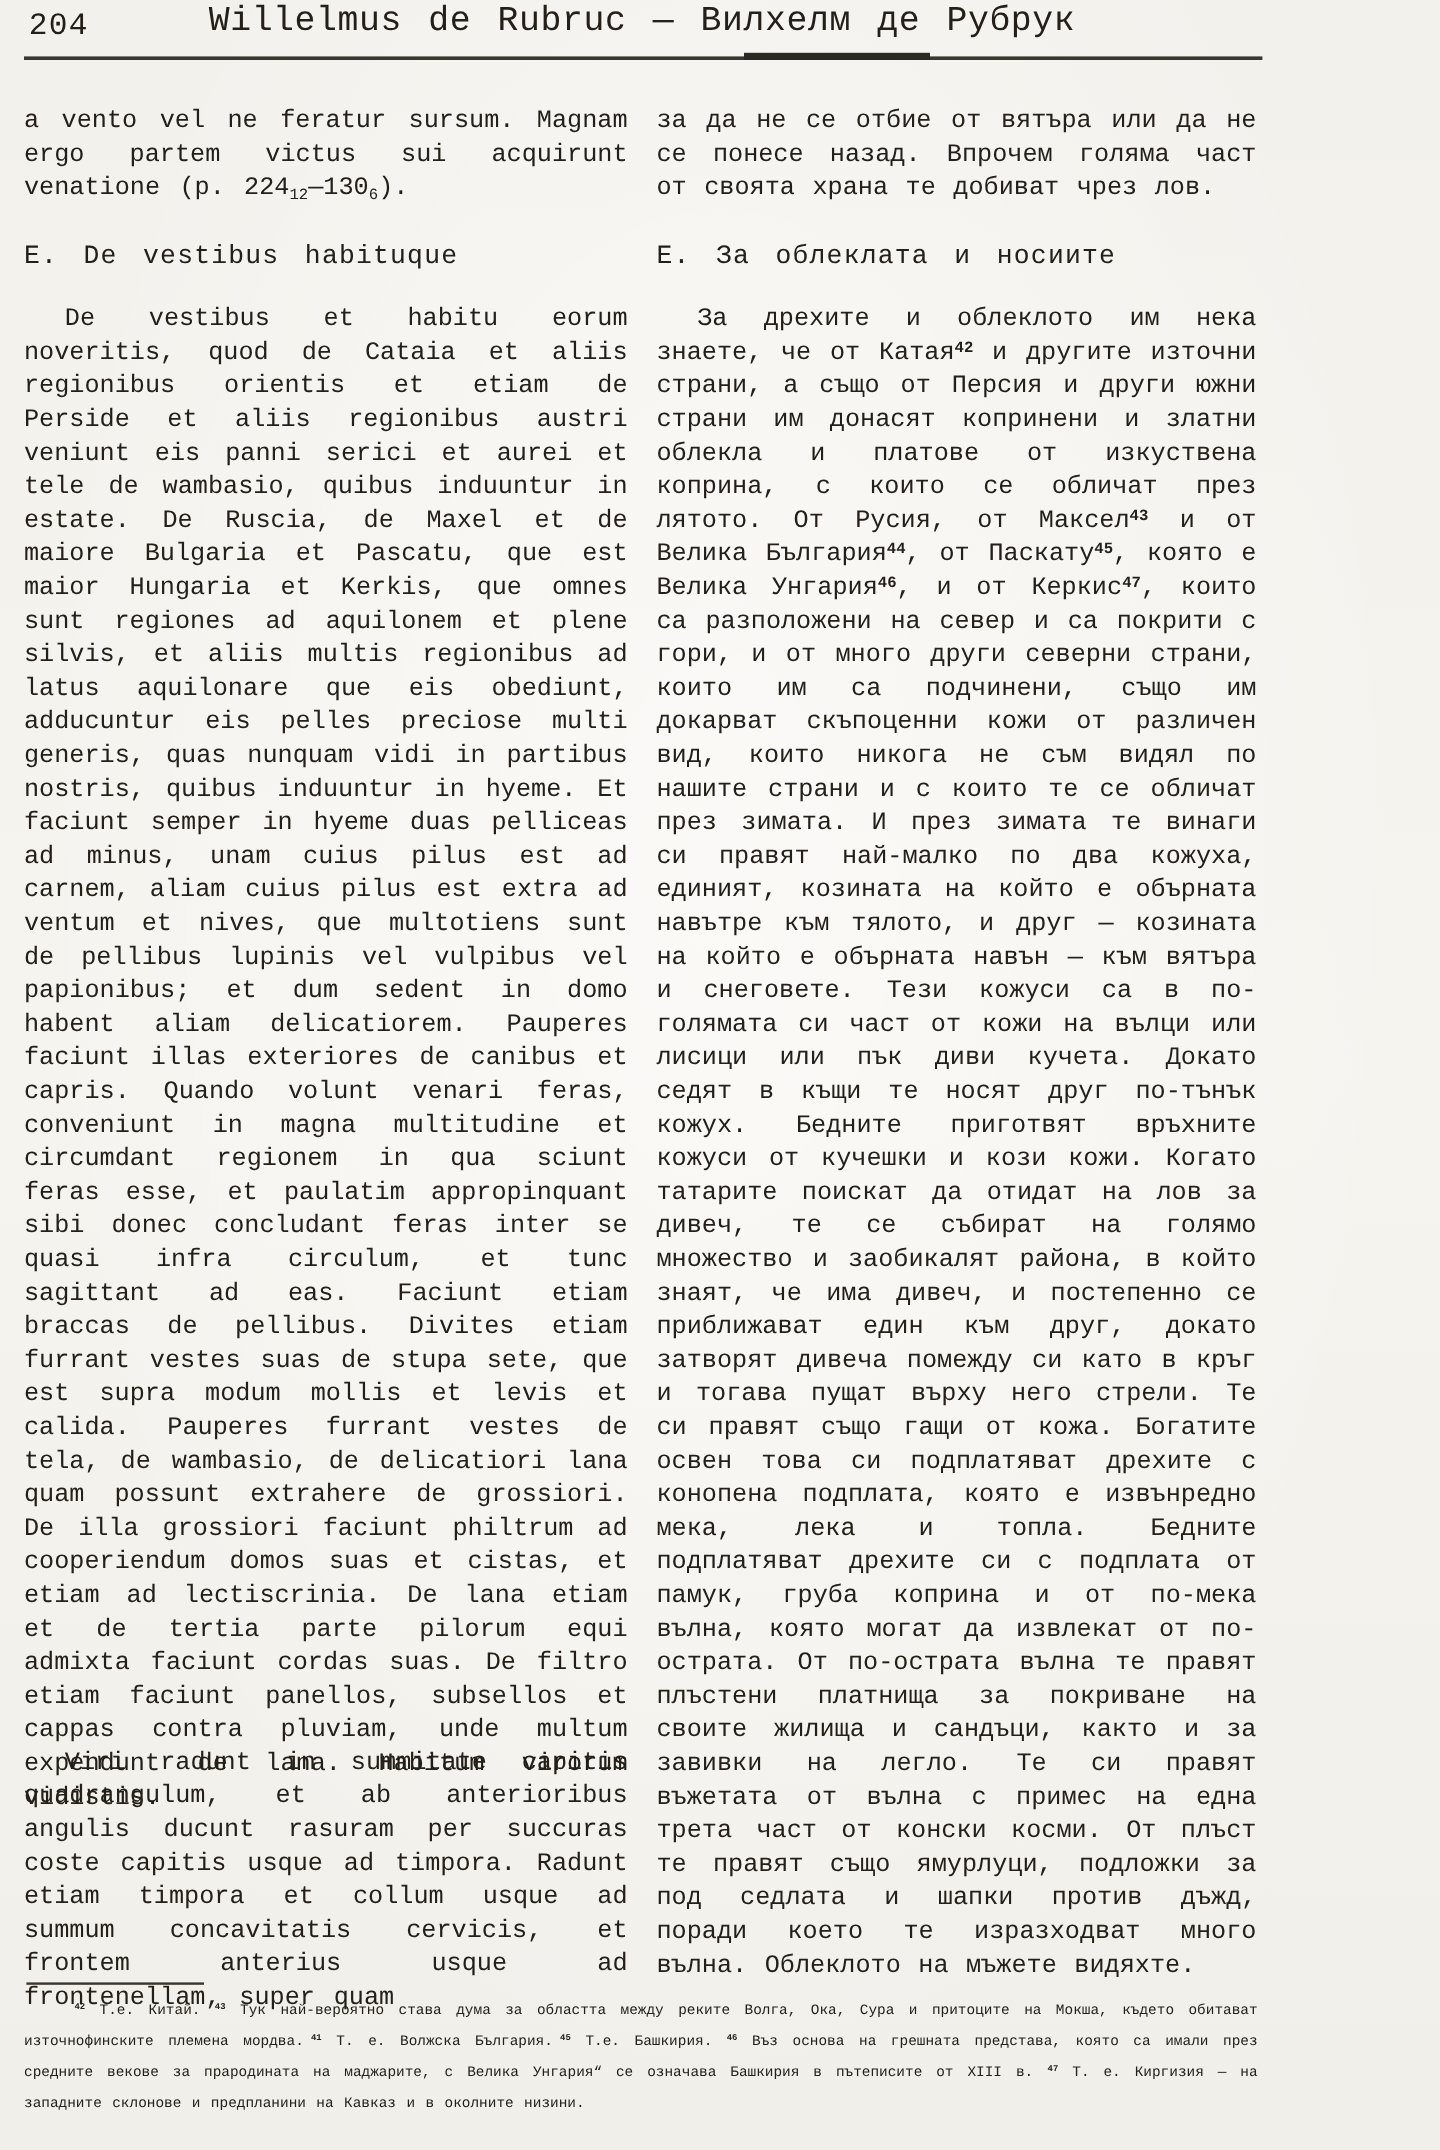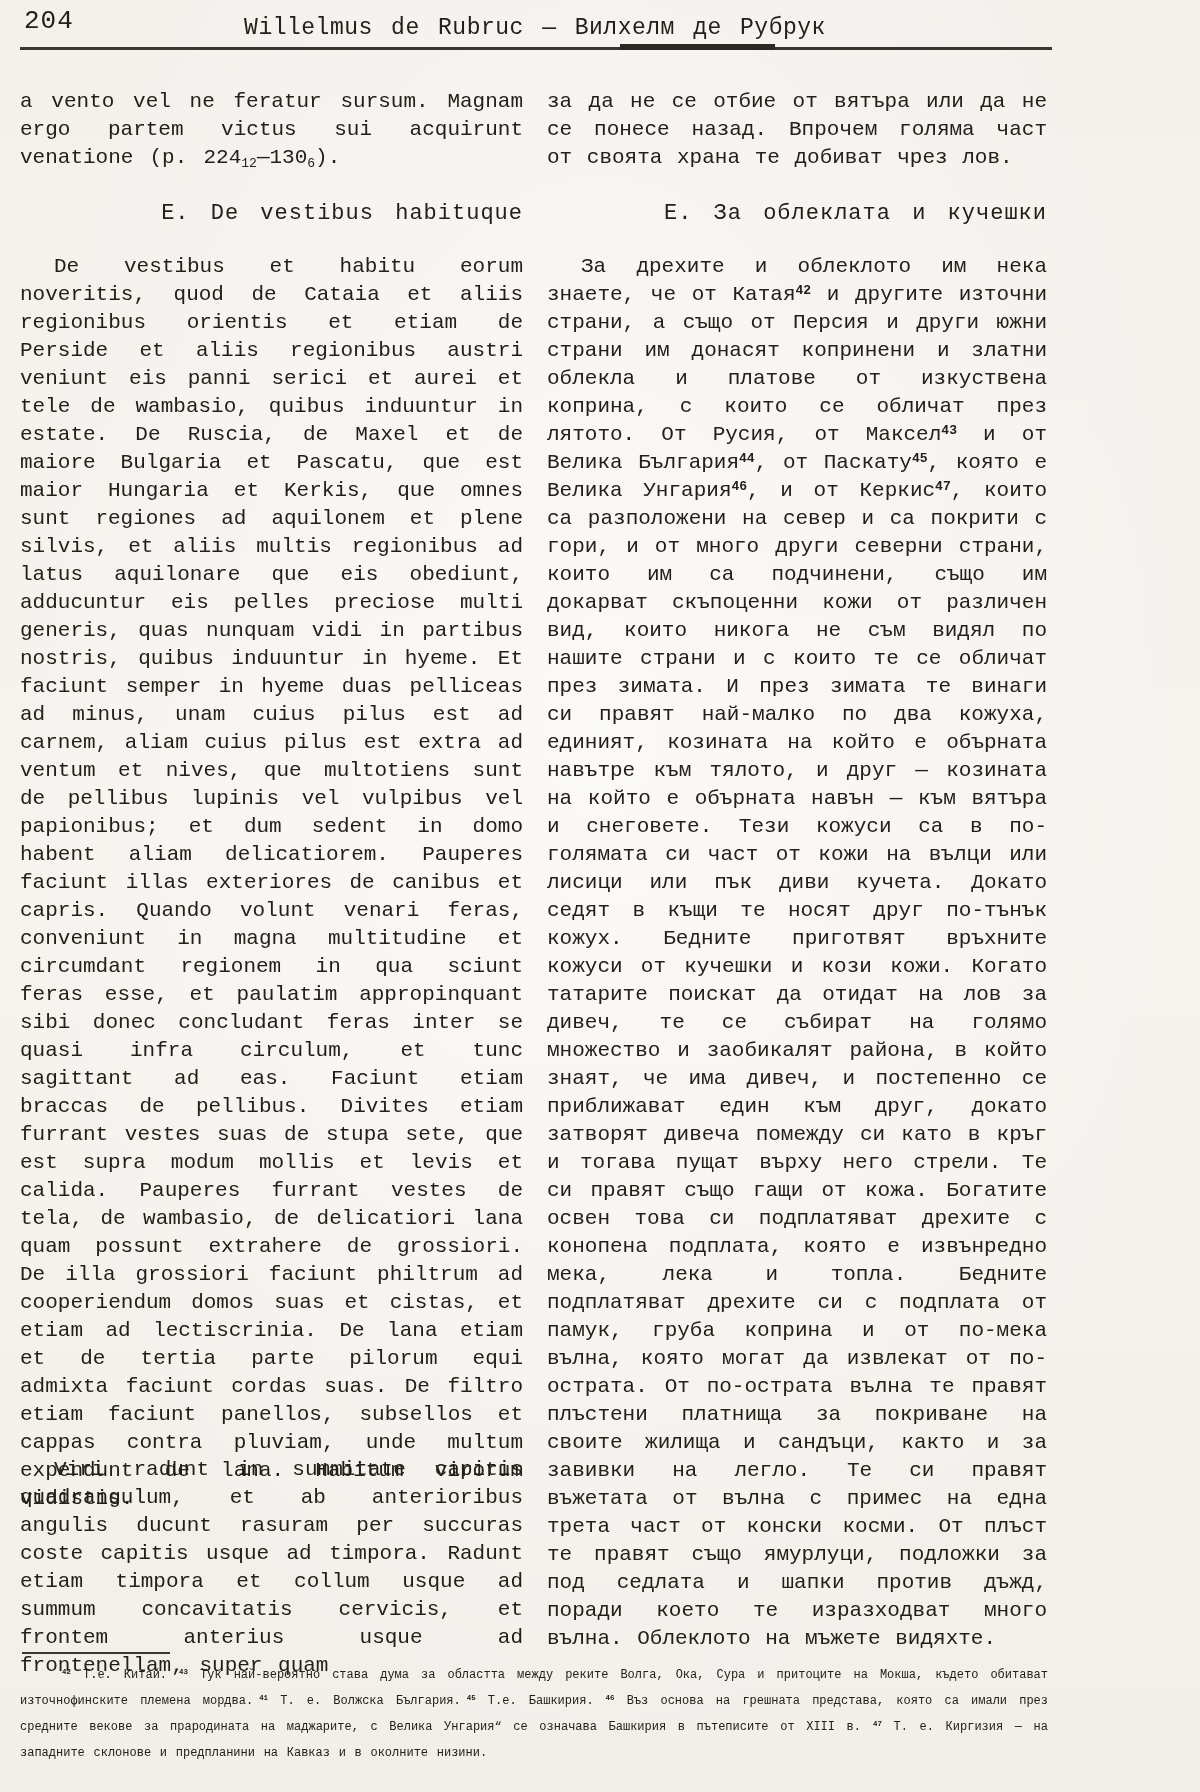--- a/index.html
+++ b/index.html
@@ -13,40 +13,40 @@
       linear-gradient(180deg, #f3f1ec 0%, #f6f4ef 50%, #f1efe9 100%);
     font-family: Liberation Mono, monospace;
     color: #242019;
     overflow: hidden;
   }
   .pagenum {
     position: absolute; left: 24px; top: 6px;
     font-size: 26px; letter-spacing: 1px;
   }
   .running {
-    position: absolute; left: 20px; right: 150px; top: 15px;
-    text-align: center; font-size: 23px; letter-spacing: 0.5px; word-spacing: 4px;
+    position: absolute; left: 20px; right: 150px; top: 1px;
+    text-align: center; font-size: 29px; letter-spacing: 0.5px; word-spacing: 4px;
   }
   .rule {
     position: absolute; left: 20px; right: 148px; top: 47px;
     height: 3px; background: #3b372f;
   }
   .rule .rule-bold {
     position: absolute; left: 600px; top: -3px; width: 155px; height: 6px;
     background: #2c2922;
   }
   p { margin: 0; }
   .col {
     position: absolute; top: 88px; width: 503px;
     font-size: 21px; line-height: 28px; text-align: justify;
   }
   .col-left  { left: 20px;  word-spacing: 3.5px; }
   .col-right { left: 547px; width: 500px; word-spacing: 2px; }
   .section {
-    font-size: 22px; font-weight: normal; text-align: right;
+    font-size: 22px; font-weight: normal; text-align: left;
     margin: 28px 0 25px 0; letter-spacing: 1px; word-spacing: 7px;
   }
   .indent { text-indent: 34px; }
   .last-left {
     position: absolute; top: 1456px; left: 20px; width: 503px;
     font-size: 21px; line-height: 28px; text-align: justify;
     word-spacing: 3px; text-indent: 34px;
   }
   .fnrule {
     position: absolute; top: 1652px; left: 22px; width: 148px; height: 2px;
@@ -76,21 +76,21 @@
   <div class="col col-left" lang="la">
     <p><span>a vento vel ne feratur sursum. Magnam ergo partem victus sui acquirunt venatione (p. 224</span><sub>12</sub><span>—130</span><sub>6</sub><span>).</span></p>
     <h2 class="section">E. De vestibus habituque</h2>
     <p class="indent">De vestibus et habitu eorum noveritis, quod de Cataia et aliis regionibus orientis et etiam de Perside et aliis regionibus austri veniunt eis panni serici et aurei et tele de wambasio, quibus induuntur in estate. De Ruscia, de Maxel et de maiore Bulgaria et Pascatu, que est maior Hungaria et Kerkis, que omnes sunt regiones ad aquilonem et plene silvis, et aliis multis regionibus ad latus aquilonare que eis obediunt, adducuntur eis pelles preciose multi generis, quas nunquam vidi in partibus nostris, quibus induuntur in hyeme. Et faciunt semper in hyeme duas pelliceas ad minus, unam cuius pilus est ad carnem, aliam cuius pilus est extra ad ventum et nives, que multotiens sunt de pellibus lupinis vel vulpibus vel papionibus; et dum sedent in domo habent aliam delicatiorem. Pauperes faciunt illas exteriores de canibus et capris. Quando volunt venari feras, conveniunt in magna multitudine et circumdant regionem in qua sciunt feras esse, et paulatim appropinquant sibi donec concludant feras inter se quasi infra circulum, et tunc sagittant ad eas. Faciunt etiam braccas de pellibus. Divites etiam furrant vestes suas de stupa sete, que est supra modum mollis et levis et calida. Pauperes furrant vestes de tela, de wambasio, de delicatiori lana quam possunt extrahere de grossiori. De illa grossiori faciunt philtrum ad cooperiendum domos suas et cistas, et etiam ad lectiscrinia. De lana etiam et de tertia parte pilorum equi admixta faciunt cordas suas. De filtro etiam faciunt panellos, subsellos et cappas contra pluviam, unde multum expendunt de lana. Habitum virorum vidistis.</p>
   </div>
 
   <p class="last-left" lang="la">Viri radunt in summitate capitis quadrangulum, et ab anterioribus angulis ducunt rasuram per succuras coste capitis usque ad timpora. Radunt etiam timpora et collum usque ad summum concavitatis cervicis, et frontem anterius usque ad frontenellam, super quam</p>
 
   <div class="col col-right" lang="bg">
     <p>за да не се отбие от вятъра или да не се понесе назад. Впрочем голяма част от своята храна те добиват чрез лов.</p>
-    <h2 class="section">Е. За облеклата и кучешки</h2>
+    <h2 class="section">Е. За облеклата и носиите</h2>
     <p class="indent"><span>За дрехите и облеклото им нека знаете, че от Катая</span><sup>42</sup><span> и другите източни страни, а също от Персия и други южни страни им донасят копринени и златни облекла и платове от изкуствена коприна, с които се обличат през лятото. От Русия, от Максел</span><sup>43</sup><span> и от Велика България</span><sup>44</sup><span>, от Паскату</span><sup>45</sup><span>, която е Велика Унгария</span><sup>46</sup><span>, и от Керкис</span><sup>47</sup><span>, които са разположени на север и са покрити с гори, и от много други северни страни, които им са подчинени, също им докарват скъпоценни кожи от различен вид, които никога не съм видял по нашите страни и с които те се обличат през зимата. И през зимата те винаги си правят най-малко по два кожуха, единият, козината на който е обърната навътре към тялото, и друг — козината на който е обърната навън — към вятъра и снеговете. Тези кожуси са в по-голямата си част от кожи на вълци или лисици или пък диви кучета. Докато седят в къщи те носят друг по-тънък кожух. Бедните приготвят връхните кожуси от кучешки и кози кожи. Когато татарите поискат да отидат на лов за дивеч, те се събират на голямо множество и заобикалят района, в който знаят, че има дивеч, и постепенно се приближават един към друг, докато затворят дивеча помежду си като в кръг и тогава пущат върху него стрели. Те си правят също гащи от кожа. Богатите освен това си подплатяват дрехите с конопена подплата, която е извънредно мека, лека и топла. Бедните подплатяват дрехите си с подплата от памук, груба коприна и от по-мека вълна, която могат да извлекат от по-острата. От по-острата вълна те правят плъстени платнища за покриване на своите жилища и сандъци, както и за завивки на легло. Те си правят въжетата от вълна с примес на една трета част от конски косми. От плъст те правят също ямурлуци, подложки за под седлата и шапки против дъжд, поради което те изразходват много вълна. Облеклото на мъжете видяхте.</span></p>
   </div>
 
   <div class="fnrule"></div>
 
   <p class="footnotes"><sup>42</sup><span> Т.е. Китай. </span><sup>43</sup><span> Тук най-вероятно става дума за областта между реките Волга, Ока, Сура и притоците на Мокша, където обитават източнофинските племена мордва. </span><sup>41</sup><span> Т. е. Волжска България. </span><sup>45</sup><span> Т.е. Башкирия. </span><sup>46</sup><span> Въз основа на грешната представа, която са имали през средните векове за прародината на маджарите, с Велика Унгария“ се означава Башкирия в пътеписите от XIII в. </span><sup>47</sup><span> Т. е. Киргизия — на западните склонове и предпланини на Кавказ и в околните низини.</span></p>
 
 </div>
 
 </body></html>

